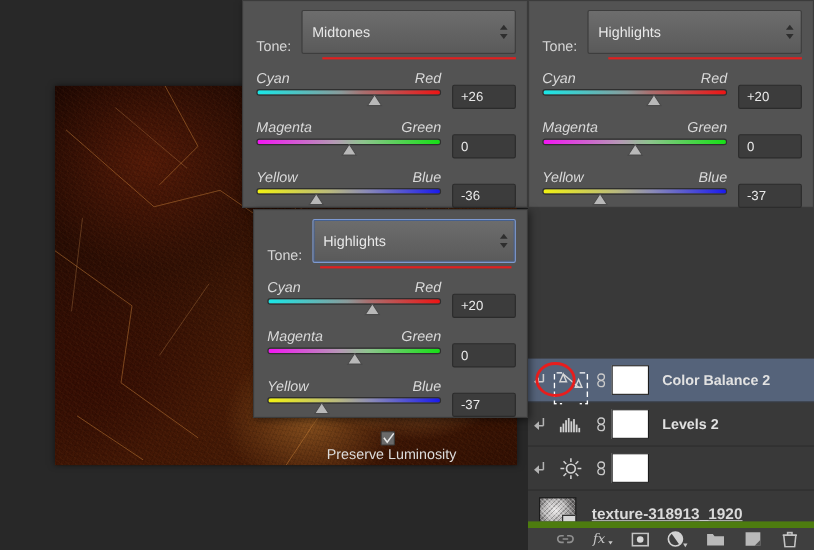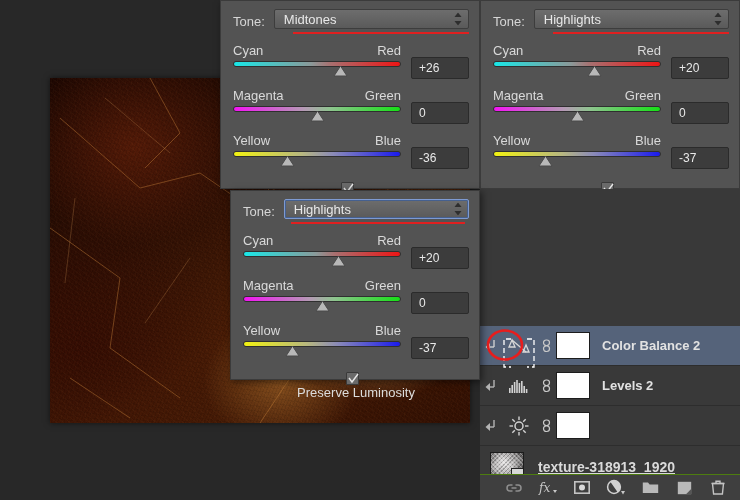--- a/index.html
+++ b/index.html
@@ -32,36 +32,36 @@
       repeating-linear-gradient(8deg, rgba(0,0,0,.12) 0 1px, rgba(0,0,0,0) 1px 5px);
   }
   #canvas-cracks{position:absolute;inset:0;}
 
   
   .cbpanel{background:#535353;border:1px solid #3b3b3b;box-sizing:border-box;}
   .cbpanel.shadowed{box-shadow:2px 2px 7px rgba(0,0,0,.5);}
   .row-tone{display:flex;align-items:flex-end;}
   .lbl-tone{color:#d6d6d6;font-size:13px;margin-right:9px;white-space:nowrap;}
   .select{
-    flex:1;position:relative;height:20px;box-sizing:border-box;
+    flex:1;position:relative;height:40px;box-sizing:border-box;
     background:linear-gradient(#6d6d6d,#5a5a5a);
     border:1px solid #3d3d3d;border-radius:2px;
     display:flex;align-items:center;padding:0 18px 0 9px;
     color:#e8e8e8;font-size:13px;
   }
   .select.focused{border:1px solid #7e9ad1;box-shadow:0 0 0 1px #45608f inset;}
   .select .arrows{position:absolute;right:6px;top:50%;transform:translateY(-50%);
     width:8px;height:13px;}
   .redline{height:2px;background:#e02020;margin:3px 0 0 0;}
 
   .slider-block{margin-top:9px;}
   .slider-row{display:flex;align-items:flex-start;}
   .slider-left{flex:1;}
   .endlabels{display:flex;justify-content:space-between;color:#d9d9d9;font-size:13px;
-    line-height:15px;margin-bottom:3px;}
+    line-height:15px;margin-bottom:3px;font-style:italic;}
   .track{position:relative;height:6px;border-radius:3px;border:1px solid #2f2f2f;
     box-sizing:border-box;}
   .track.cr{background:linear-gradient(90deg,#18e8e8 0%,#8a9a9a 46%,#a87070 58%,#ee1414 100%);}
   .track.mg{background:linear-gradient(90deg,#f315f3 0%,#b59ab5 42%,#8ec48e 58%,#16e016 100%);}
   .track.yb{background:linear-gradient(90deg,#f2f211 0%,#b9b97e 40%,#8a8ab8 60%,#1a1aee 100%);}
   .handle{position:absolute;top:4px;width:15px;height:11px;margin-left:-7px;}
   .valbox{
     width:58px;height:22px;box-sizing:border-box;margin-left:10px;margin-top:14px;
     background:#3c3c3c;border:1px solid #2b2b2b;border-radius:2px;
     color:#e9e9e9;font-size:12px;display:flex;align-items:center;padding-left:7px;
@@ -98,21 +98,21 @@
       radial-gradient(circle at 42% 40%, #eceaea 0%, #b9b7b7 38%, #6e6c6c 70%, #3a3939 100%);}
   #bg-thumb .spk{position:absolute;inset:0;opacity:.75;
     background-image:
       repeating-linear-gradient(45deg, rgba(255,255,255,.4) 0 1px, rgba(0,0,0,0) 1px 3px),
       repeating-linear-gradient(-45deg, rgba(0,0,0,.35) 0 1px, rgba(0,0,0,0) 1px 3px);}
   #so-badge{position:absolute;right:-1px;bottom:-1px;width:13px;height:13px;background:#d8d8d8;
     border:1px solid #222;box-sizing:border-box;}
   #bg-name{color:#dadada;font-size:14px;margin-left:14px;text-decoration:underline;}
 
   #layers-toolbar{position:absolute;left:0;bottom:0;width:260px;height:26px;
-    background:#3f3f3f;border-top:1px solid #4d7c0f;
+    background:#3f3f3f;border-top:6px solid #4d7c0f;
     display:flex;align-items:center;justify-content:flex-end;gap:14px;padding-right:12px;
     box-sizing:border-box;}
   .tb-btn{width:20px;height:18px;display:flex;align-items:center;justify-content:center;
     position:relative;}
 </style>
 </head>
 <body>
 
 <div class="abs" id="canvas-area">
   <div id="canvas-tex"></div>

